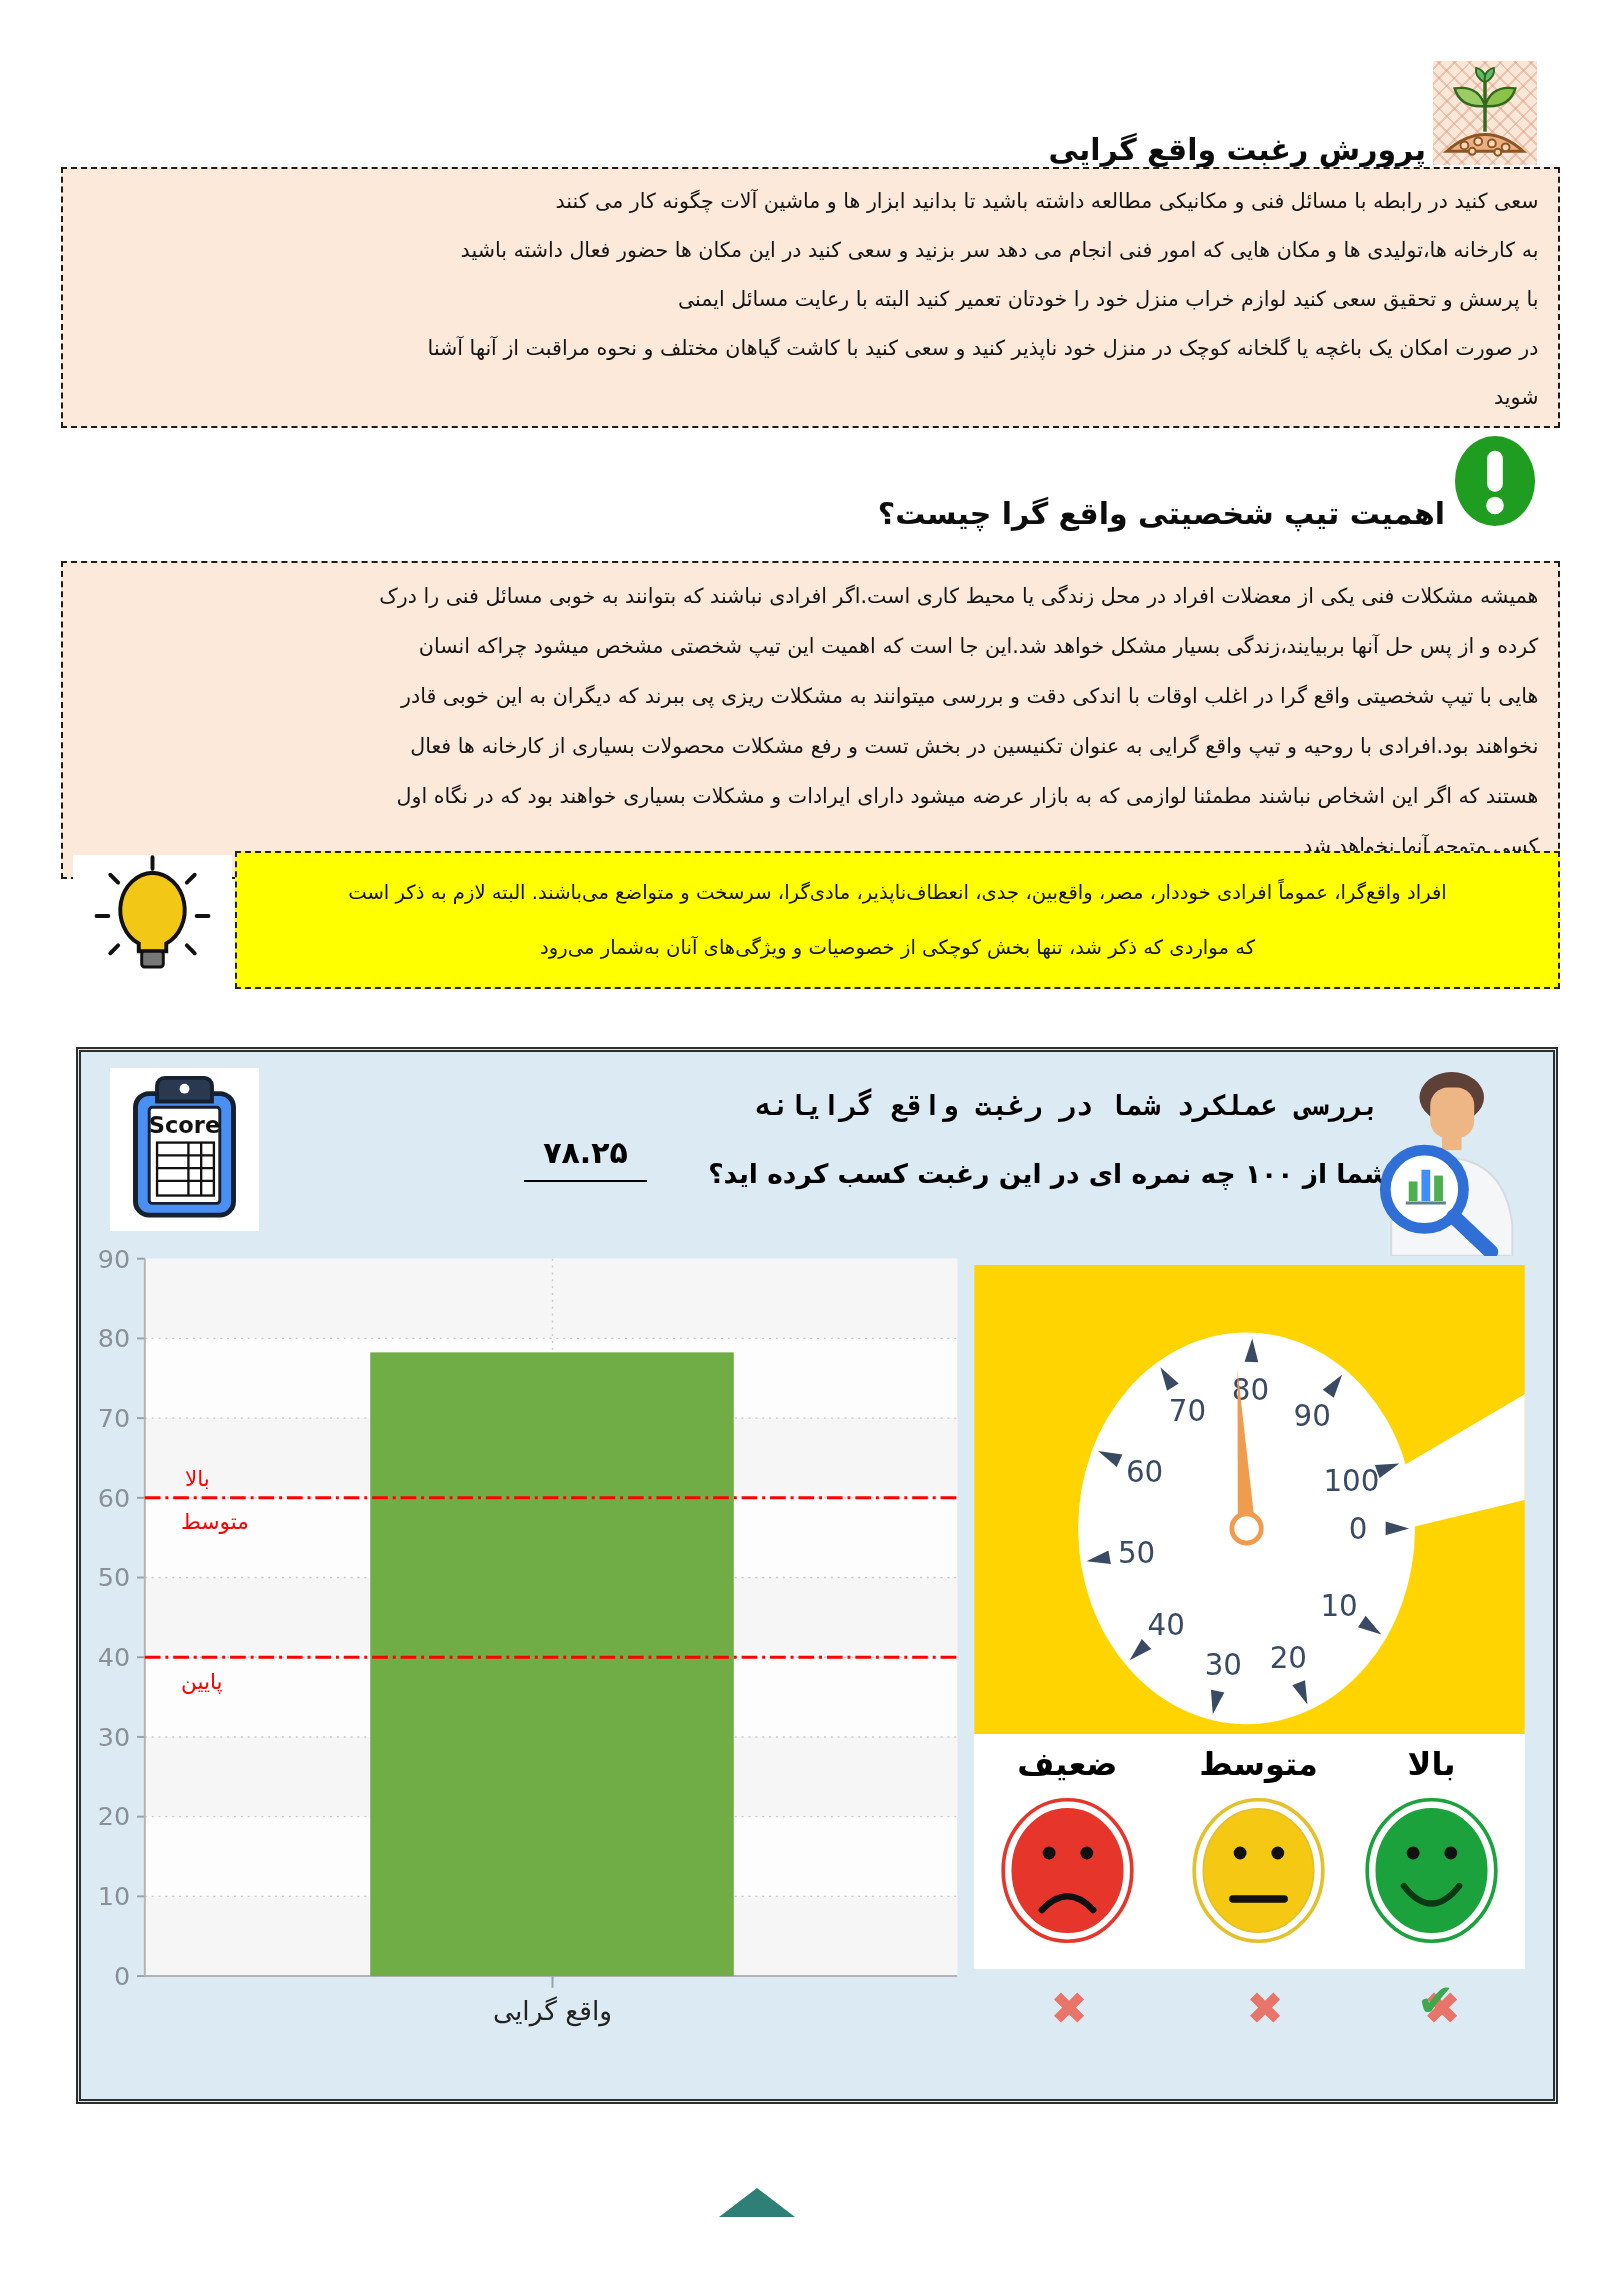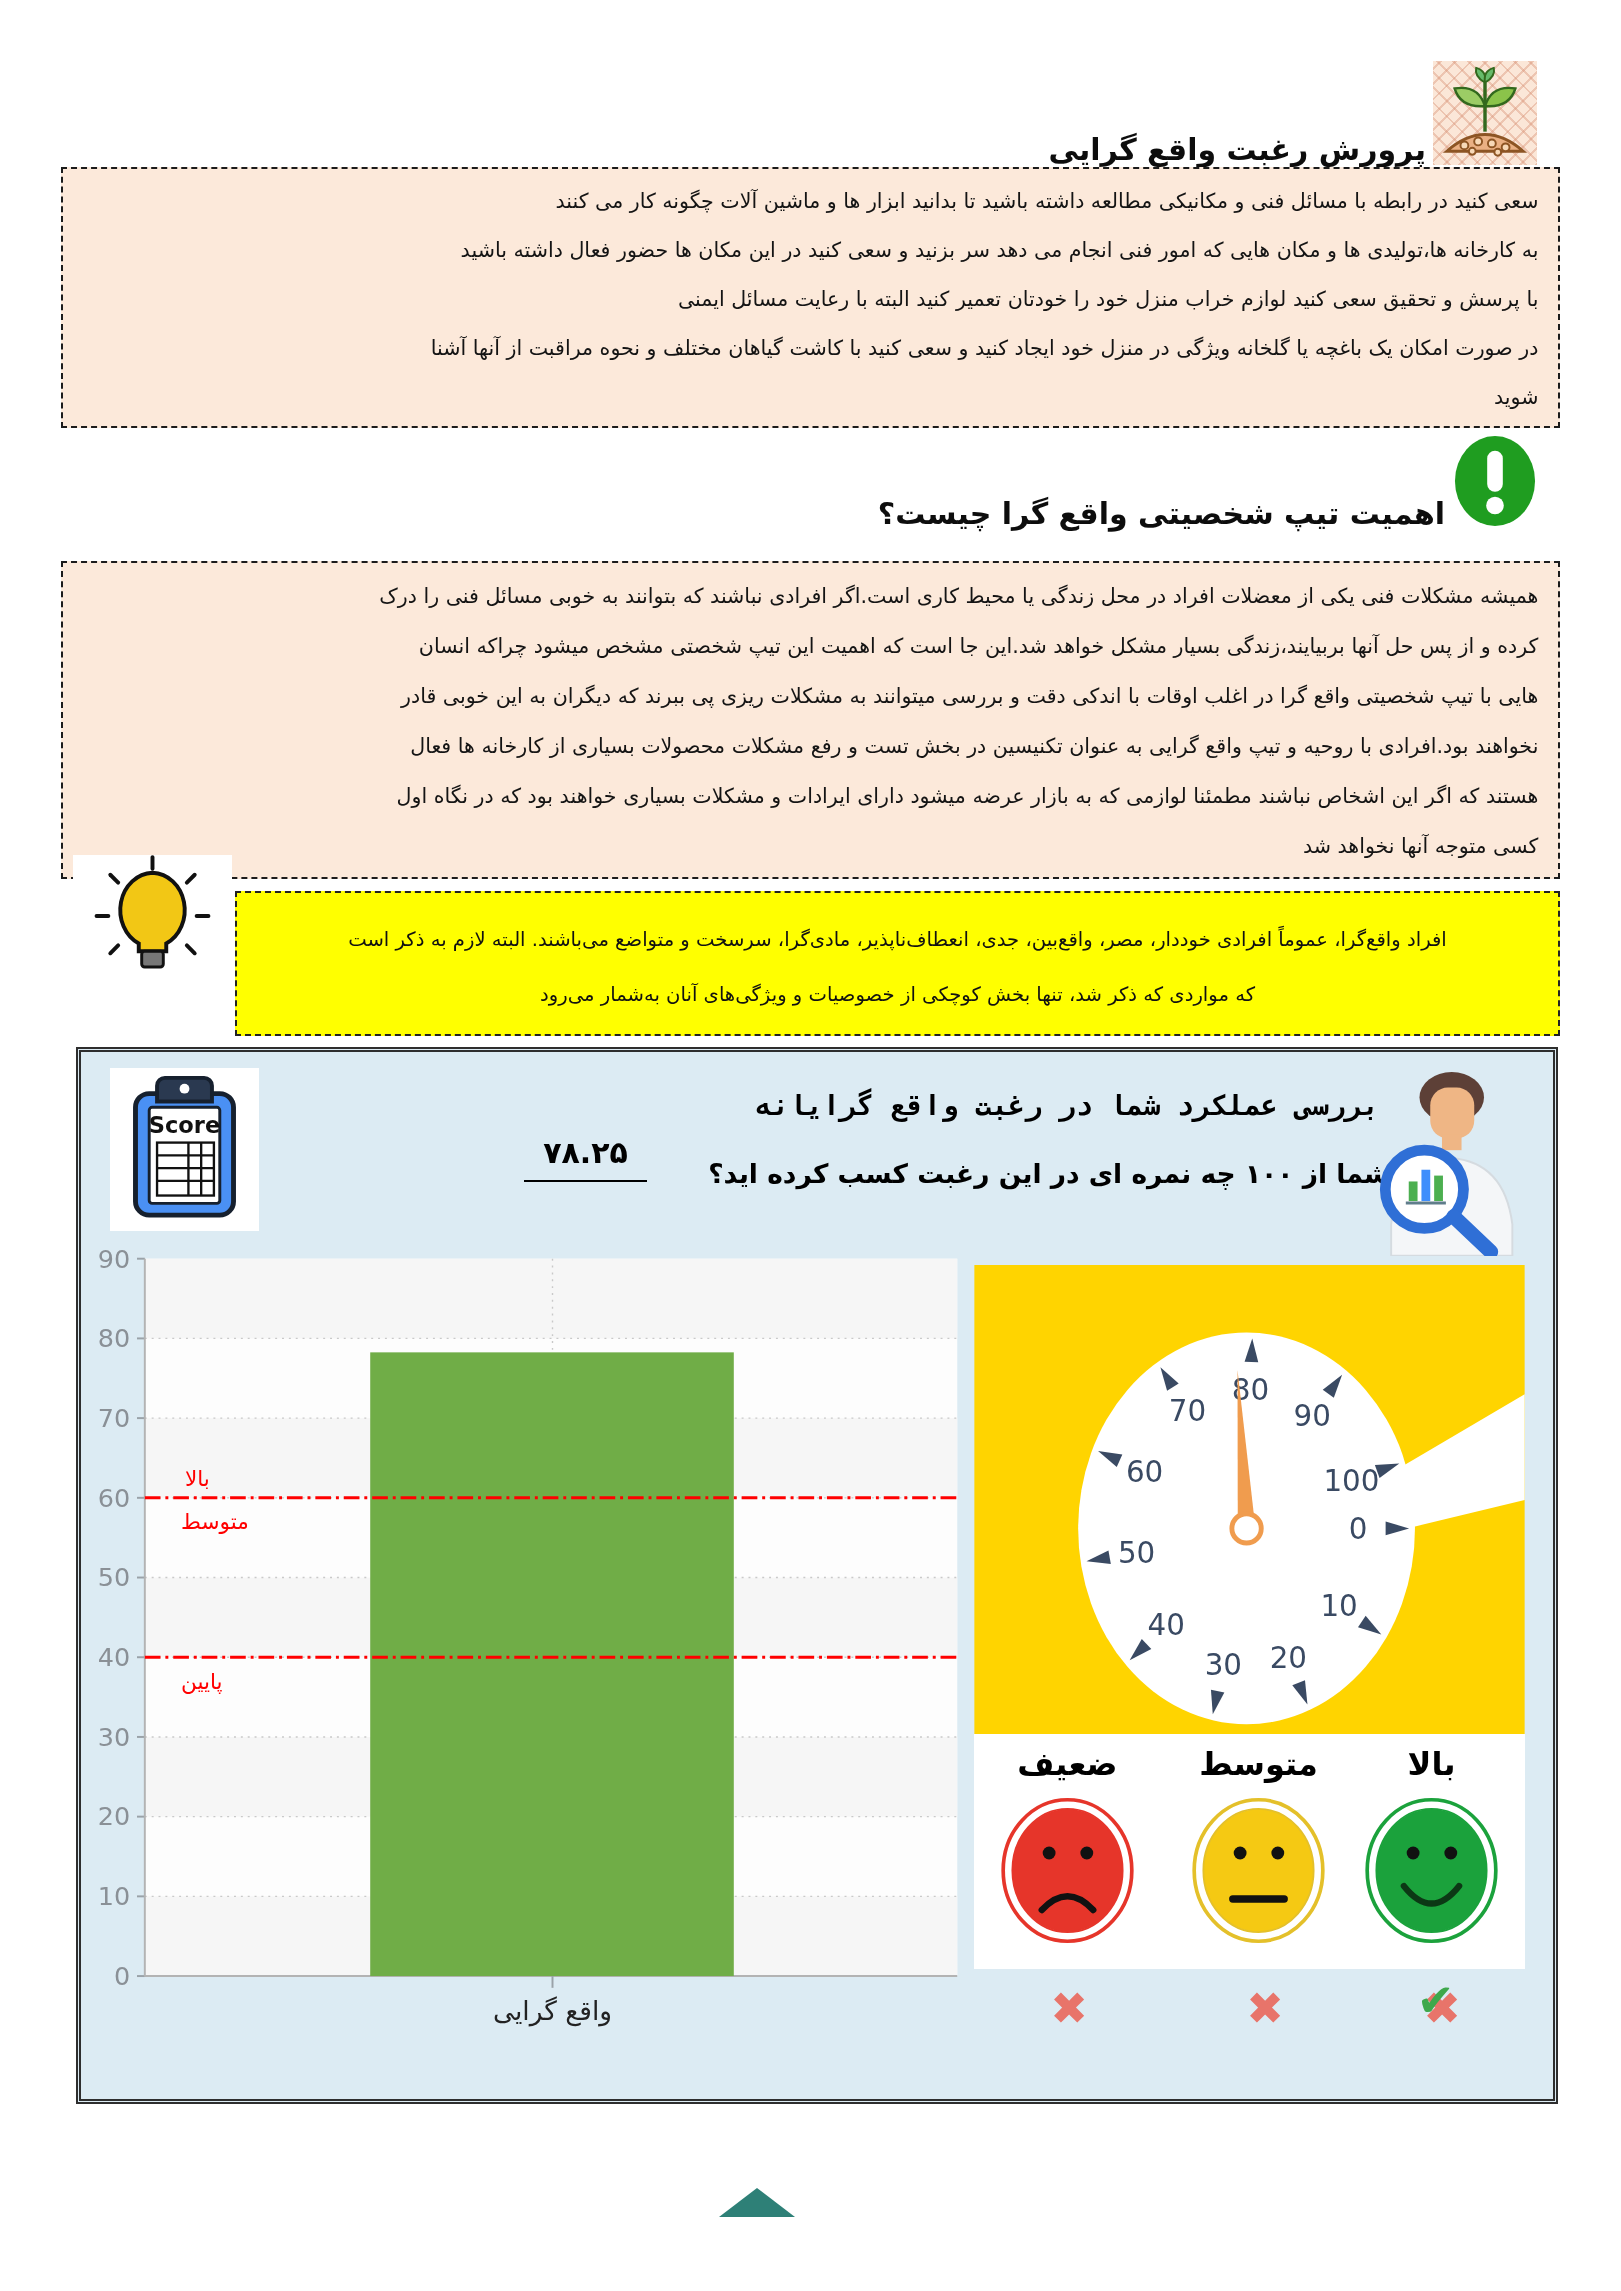--- a/index.html
+++ b/index.html
@@ -11,21 +11,21 @@
   .peach-box .line{white-space:nowrap;}
   .box1{top:167px;height:249px;line-height:49px;}
   .box2{top:521px;height:306px;line-height:50px;margin-top:40px;}
   .plant-card{position:absolute;left:1433px;top:61px;width:104px;height:104px;background:#fbe7d8;
       background-image:repeating-linear-gradient(45deg,rgba(216,146,118,.4) 0 2px,transparent 2px 10.8px),
                        repeating-linear-gradient(-45deg,rgba(216,146,118,.4) 0 2px,transparent 2px 10.8px);}
   .excl-icon{position:absolute;left:1453px;top:435px;width:84px;height:92px;}
   .bulb-card{position:absolute;left:73px;top:855px;width:159px;height:120px;background:#ffffff;}
   .yellow-box{position:absolute;left:235px;right:61px;top:851px;height:122px;background:#ffff00;
               border:2px dashed #222;direction:rtl;text-align:center;font-size:19.6px;line-height:55px;
-              color:#111;padding-top:19px;margin-top:40px;}
+              color:#111;padding-top:12px;}
   .yellow-box .line{white-space:nowrap;}
   .panel{position:absolute;left:76px;top:1047px;width:1472px;height:1047px;background:#dcebf3;
          border:5.9px double #2e2e2e;}
   .score-card{position:absolute;left:29px;top:15.7px;width:149px;height:163px;background:#ffffff;}
   .panel-title{position:absolute;right:174px;top:37px;direction:rtl;font-size:28px;font-weight:bold;color:#000;white-space:nowrap;font-family:Liberation Mono, monospace;}
   .panel-question{position:absolute;right:163px;top:106px;direction:rtl;font-size:26.5px;font-weight:bold;color:#000;white-space:nowrap;}
   .panel-score{position:absolute;left:443px;top:83px;width:123px;text-align:center;font-size:30px;
                font-weight:bold;color:#000;border-bottom:2.9px solid #000;padding-bottom:9.8px;}
   .person-icon{position:absolute;right:25.5px;top:7.8px;width:174px;height:196px;}
   #bar-chart{position:absolute;left:5.9px;top:192px;}
@@ -63,21 +63,21 @@
     <path d="M53,22 Q64,16 62,7 Q51,10 53,22 Z" fill="#66bb6a" stroke="#33691e" stroke-width="2"></path>
   </svg>
 </div>
 
 <h1 class="sec-title" style="right:195px;top:112px;">پرورش رغبت واقع گرایی</h1>
 
 <div class="peach-box box1">
     <div class="line">سعی کنید در رابطه با مسائل فنی و مکانیکی مطالعه داشته باشید تا بدانید ابزار ها و ماشین آلات چگونه کار می کنند</div>
     <div class="line">به کارخانه ها،تولیدی ها و مکان هایی که امور فنی انجام می دهد سر بزنید و سعی کنید در این مکان ها حضور فعال داشته باشید</div>
     <div class="line">با پرسش و تحقیق سعی کنید لوازم خراب منزل خود را خودتان تعمیر کنید البته با رعایت مسائل ایمنی</div>
-    <div class="line">در صورت امکان یک باغچه یا گلخانه ویژگی در منزل خود ایجاد کنید و سعی کنید با کاشت گیاهان مختلف و نحوه مراقبت از آنها آشنا</div>
+    <div class="line">در صورت امکان یک باغچه یا گلخانه کوچک در منزل خود ناپذیر کنید و سعی کنید با کاشت گیاهان مختلف و نحوه مراقبت از آنها آشنا</div>
     <div class="line">شوید</div>
   </div>
 
 <div class="excl-icon">
   <svg viewBox="0 0 86 94" width="84" height="92">
     <ellipse cx="43" cy="47" rx="41" ry="46" fill="#1f9d20"></ellipse>
     <rect x="35" y="16" width="16" height="42" rx="8" fill="#ffffff"></rect>
     <circle cx="43" cy="72" r="9" fill="#ffffff"></circle>
   </svg>
 </div>

